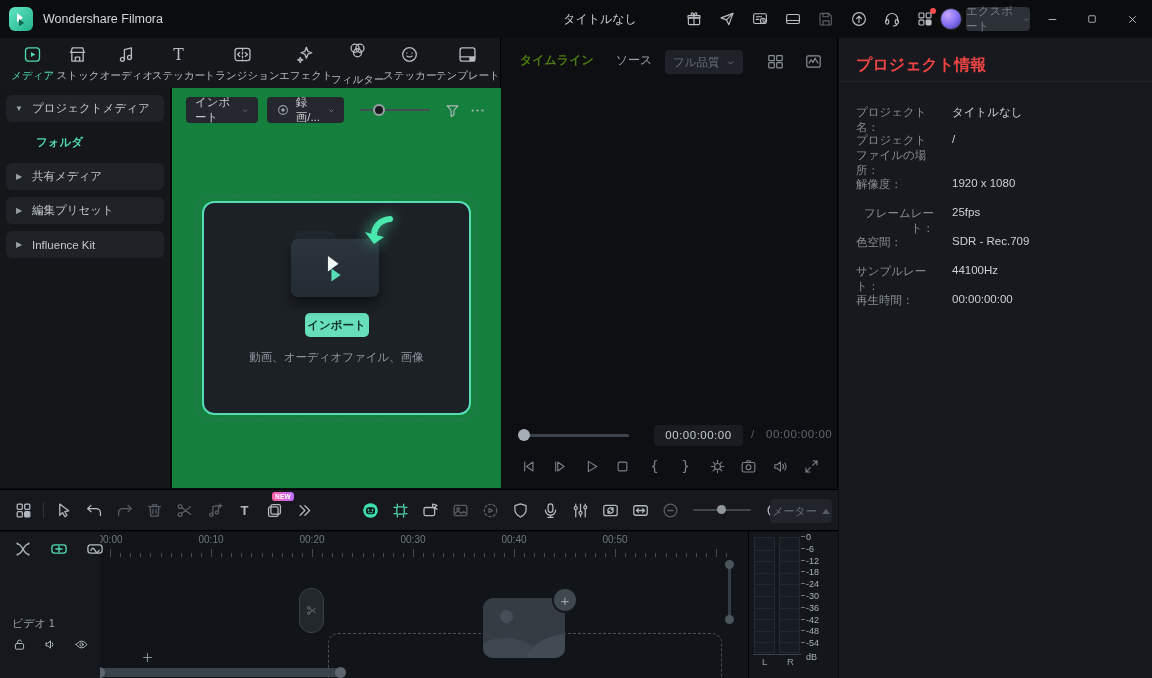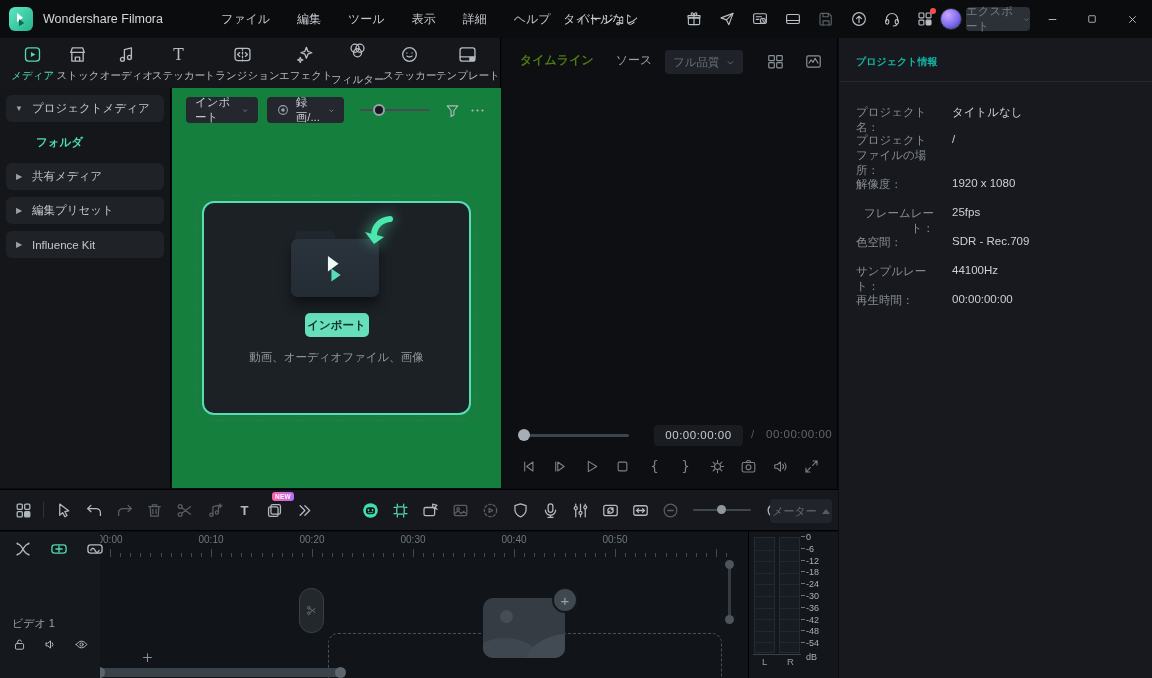--- a/index.html
+++ b/index.html
@@ -73,21 +73,21 @@
   #seek-knob { position:absolute; left:16px; top:391px; width:12px; height:12px; border-radius:50%; background:#a7aeb5; }
   #tc-box { position:absolute; left:152px; top:387px; width:89px; height:21px; background:#191d22; border-radius:4px;
     text-align:center; line-height:21px; font-size:11.5px; color:#c6cbd0; letter-spacing:.5px; }
   #tc-sep { position:absolute; left:249px; top:390px; font-size:11.5px; color:#565d64; }
   #tc-total { position:absolute; left:264px; top:390px; font-size:11.5px; color:#60676e; letter-spacing:.5px; }
   #transport { position:absolute; left:8px; top:418px; width:320px; display:flex; justify-content:space-between; padding:0 8px; color:#7b828a; }
   #transport .t-icn { width:20px; height:20px; display:flex; align-items:center; justify-content:center; }
 
   
   #right-panel { left:839px; top:38px; width:313px; height:640px; background:#17191e; }
-  #pi-title { position:absolute; left:17px; top:17px; font-size:10px; font-weight:bold; color:#14b8a6; }
+  #pi-title { position:absolute; left:17px; top:17px; font-size:16px; font-weight:bold; color:#ef4444; }
   #pi-divider { position:absolute; left:0; top:43px; width:313px; height:1px; background:#23272c; }
   .pi-row { position:absolute; left:17px; width:280px; display:flex; font-size:11.5px; }
   .pi-label { width:78px; color:#868d94; line-height:15px; }
   .pi-value { color:#ccd1d6; padding-left:18px; }
 
   
   #tl-toolbar { left:0; top:489px; width:838px; height:42px; background:#16181d; border-top:1px solid #000; border-bottom:1px solid #000; }
   .tool { position:relative; width:20px; height:20px; color:#b3b9c0; display:flex; align-items:center; justify-content:center; }
   .tool.dim { color:#565d64; }
   .tool.accent { color:#4fd9ae; }
@@ -145,29 +145,20 @@
 <div id="stage">
 
   <div id="titlebar" class="abs">
     <div id="logo">
       <svg width="16" height="16" viewBox="0 0 24 24">
           <path d="M6 3l9 7-9 7z" fill="#fff"></path>
           <path d="M9 12l8 6-8 5z" fill="#0d6b52"></path>
         </svg>
     </div>
     <span id="appname">Wondershare Filmora</span>
-    <div id="menus">
-        <span class="menu-item">ファイル</span>
-        <span class="menu-item">編集</span>
-        <span class="menu-item">ツール</span>
-        <span class="menu-item">表示</span>
-        <span class="menu-item">詳細</span>
-        <span class="menu-item">ヘルプ</span>
-        <span class="menu-item">バージョン</span>
-      </div>
     <div id="wintitle">タイトルなし</div>
     <div id="tb-actions">
         <span class="tb-icn">
           <svg width="18" height="18" viewBox="0 0 24 24" fill="none" stroke="currentColor" stroke-width="1.5" stroke-linecap="round" stroke-linejoin="round">
             <rect x="4.5" y="10.5" width="15" height="9" rx="1.5"></rect>
             <path d="M4 7.5h16v3H4zM12 7.5V19.5M12 7.5c-1.4 0-3.8-.8-3.8-2.4C8.2 3.4 10 3.4 10.8 4.4c.8 1 1.2 3.1 1.2 3.1zm0 0c1.4 0 3.8-.8 3.8-2.4 0-1.7-1.8-1.7-2.6-.7-.8 1-1.2 3.1-1.2 3.1z"></path>
           </svg>
         </span>
         <span class="tb-icn">
           <svg width="18" height="18" viewBox="0 0 24 24" fill="none" stroke="currentColor" stroke-width="1.5" stroke-linecap="round" stroke-linejoin="round">

